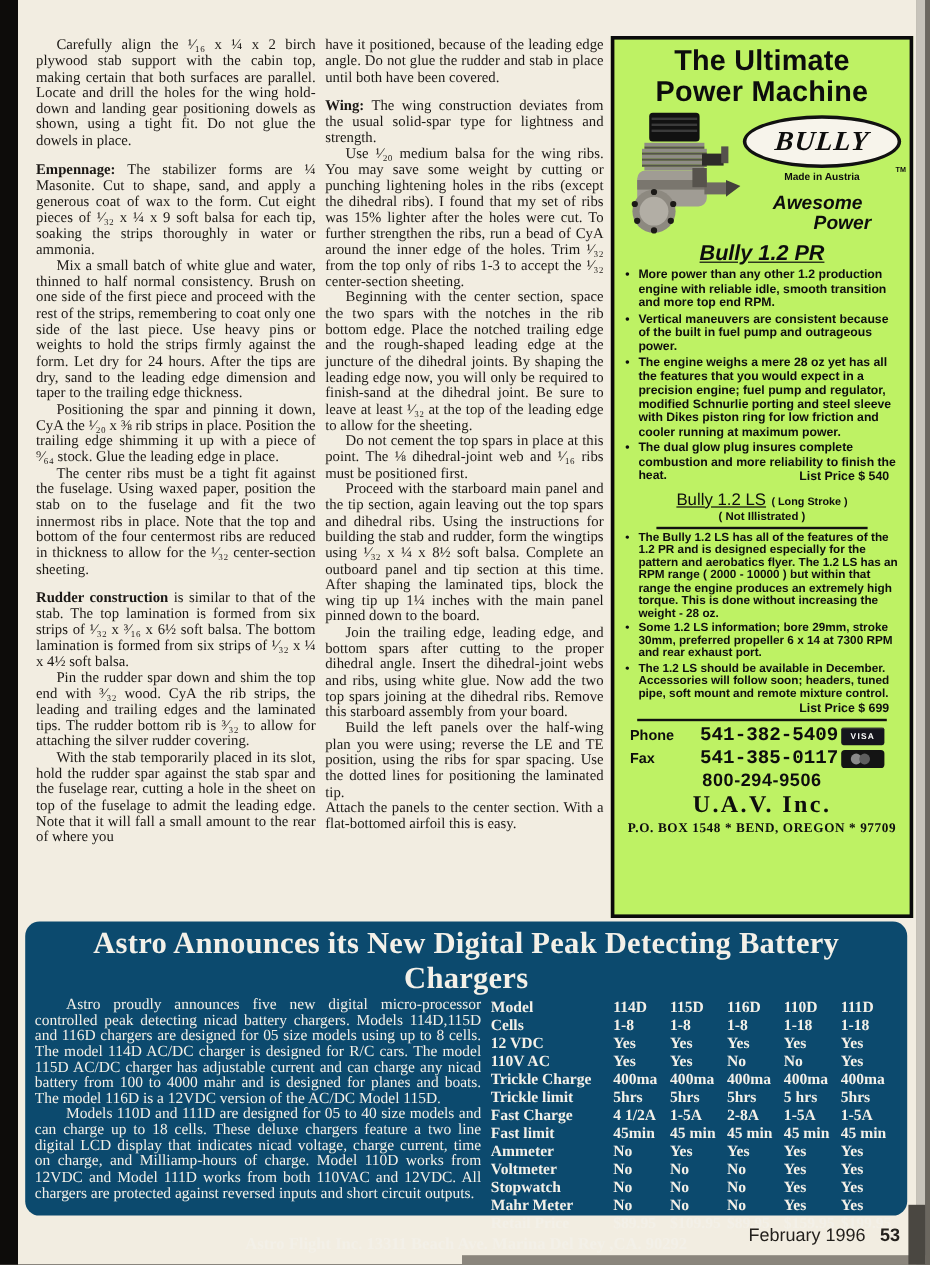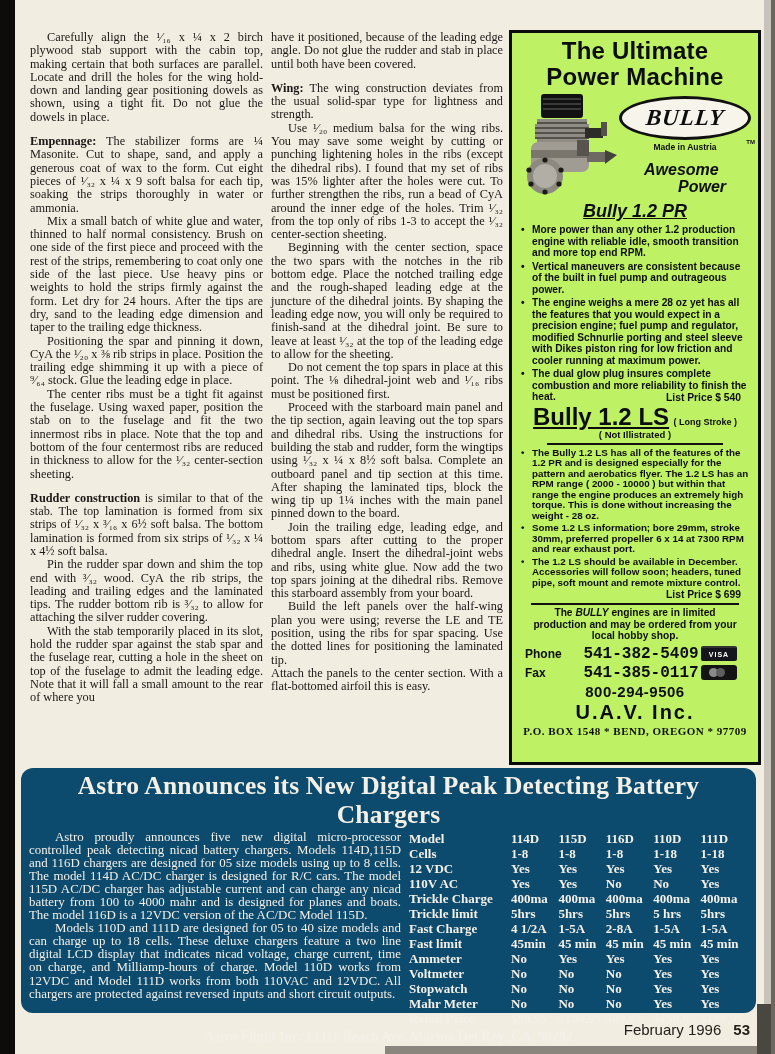--- a/index.html
+++ b/index.html
@@ -40,37 +40,37 @@
   .b-head{text-align:center;font-size:18px;font-weight:bold;text-decoration:underline;margin-top:1px;font-style:italic;}
   .b-bullets{margin:2px 0 0;padding:0;list-style:none;font-weight:bold;}
   .pr-list{font-size:10.2px;line-height:11.5px;}
   .ls-list{font-size:9.8px;line-height:10.5px;}
   .b-bullets li{padding-left:13px;position:relative;margin-top:2px;}
   .b-bullets li::before{content:"\2022";position:absolute;left:2px;}
   .price{text-align:right;font-size:10.3px;font-weight:bold;padding-right:10px;}
   .price-pr{margin-top:-11px;}
   .price-ls{margin-top:1px;}
   .ls-head{text-align:center;margin-top:6px;line-height:15px;}
-  .ls-main{font-size:24px;font-weight:bold;text-decoration:underline;}
+  .ls-main{font-size:14px;font-weight:normal;text-decoration:underline;}
   .ls-side{font-size:9px;font-weight:bold;}
   .ls-sub{text-align:center;font-size:9.5px;font-weight:bold;line-height:10px;}
   .ls-rule{width:176px;border-top:2px solid #111;margin:3px auto 3px;}
   .divider{border-top:2px solid #111;margin:3px 12px 2px;}
   .note{font-size:10.2px;font-weight:bold;text-align:center;line-height:11.6px;margin:0 10px;}
   .contact{display:grid;grid-template-columns:56px 1fr 44px;align-items:center;
            font-size:12px;font-weight:bold;margin:3px 6px 0;row-gap:1px;}
   .contact .num{text-align:center;font-size:16px;font-family:Liberation Mono, monospace;}
   .visa{width:36px;height:13px;background:#15151d;color:#fff;border-radius:2px;
         display:flex;align-items:center;justify-content:center;
         font:bold 7px "Liberation Sans",sans-serif;letter-spacing:1px;border-top:2px solid #333;}
   .mc{width:36px;height:15px;background:#141414;border-radius:3px;position:relative;}
   .mc i{position:absolute;top:3px;width:9px;height:9px;border-radius:50%;background:#8a8a8a;}
   .mc i.c1{left:8px;} .mc i.c2{left:15px;background:#5e5e5e;}
   .tollfree{text-align:center;font-size:15px;font-weight:bold;letter-spacing:.5px;margin-top:1px;}
-  .uav{font-family:Liberation Sans, sans-serif;font-weight:bold;font-size:20px;text-align:center;
+  .uav{font-family:Liberation Serif, serif;font-weight:bold;font-size:20px;text-align:center;
        letter-spacing:2px;margin-top:1px;}
   .uav-addr{font-family:"Liberation Serif",serif;font-size:11px;font-weight:bold;
             text-align:center;letter-spacing:.5px;margin-top:1px;}
 
   
   .astro{position:absolute;left:21px;top:768px;width:735px;height:245px;background:#0c4a6e;
          color:#f3f0e8;box-sizing:border-box;padding:3px 8px 0;border-radius:12px;}
   .a-headline{text-align:center;font-weight:bold;font-size:25.5px;line-height:29px;letter-spacing:.2px;}
   .a-body{display:flex;margin-top:2px;}
   .a-text{width:372px;font-size:12.9px;line-height:13.05px;text-align:justify;}
@@ -186,21 +186,20 @@
     </div>
     <div class="ls-sub">( Not Illistrated )</div>
     <div class="ls-rule"></div>
     <ul class="b-bullets ls-list">
       <li>The Bully 1.2 LS has all of the features of the 1.2 PR and is designed especially for the pattern and aerobatics flyer. The 1.2 LS has an RPM range ( 2000 - 10000 ) but within that range the engine produces an extremely high torque. This is done without increasing the weight - 28 oz.</li>
       <li>Some 1.2 LS information; bore 29mm, stroke 30mm, preferred propeller 6 x 14 at 7300 RPM and rear exhaust port.</li>
       <li>The 1.2 LS should be available in December. Accessories will follow soon; headers, tuned pipe, soft mount and remote mixture control.</li>
     </ul>
     <div class="price price-ls">List Price $ 699</div>
     <div class="divider"></div>
-    <div class="note"><span>The </span><i>BULLY</i><span> engines are in limited production and may be ordered from your local hobby shop.</span></div>
     <div class="contact">
       <span>Phone</span>
       <span class="num">541-382-5409</span>
       <span class="visa">VISA</span>
       <span>Fax</span>
       <span class="num">541-385-0117</span>
       <span class="mc">
           <i class="c1"></i>
           <i class="c2"></i>
         </span>

